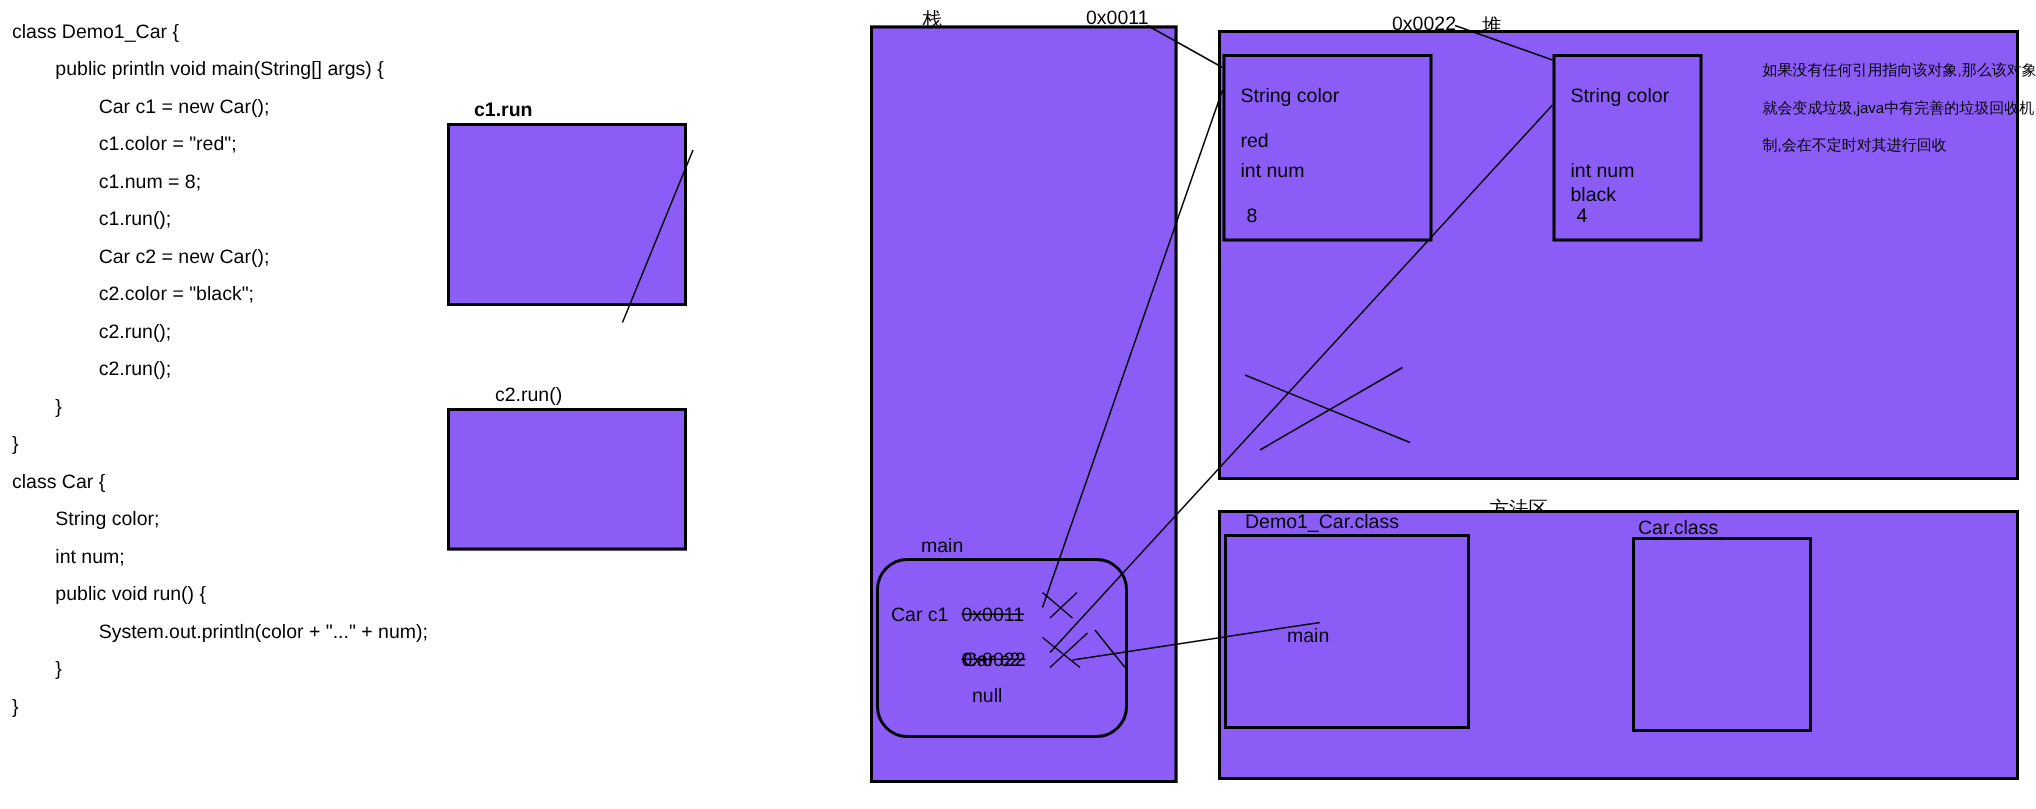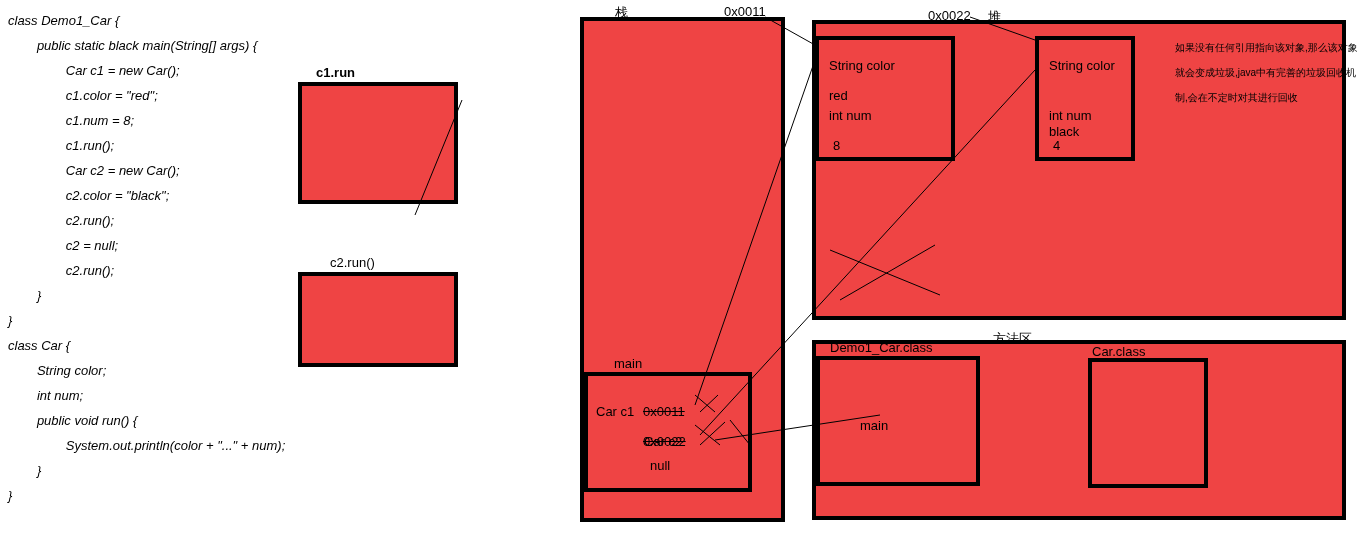--- a/index.html
+++ b/index.html
@@ -1,21 +1,21 @@
 <!DOCTYPE html>
 <html><head>
   <meta charset="utf-8">
   <style>
     * { box-sizing: border-box; margin: 0; padding: 0; }
     body { font-family: Arial, "Microsoft YaHei", sans-serif; font-size: 13px; color: #000; background: #fff; width: 1357px; height: 539px; position: relative; }
     
     .code-area { position: absolute; left: 8px; top: 8px; width: 440px; line-height: 25px; }
-    .code-line { white-space: pre; font-family: Arial, sans-serif; font-style: italic; }
+    .code-line { white-space: pre; font-family: Arial, sans-serif; }
     
-    .box { position: absolute; border: 4px solid #000000; background: #ef4444; }
+    .box { position: absolute; border: 2px solid #000000; background: #8b5cf6; }
     .box-label { position: absolute; font-size: 13px; }
     
     .c1run-label { left: 316px; top: 65px; font-weight: bold; }
     .c1run-box { left: 298px; top: 82px; width: 160px; height: 122px; }
     
     .c2run-label { left: 330px; top: 255px; }
     .c2run-box { left: 298px; top: 272px; width: 160px; height: 95px; }
     
     .stack-area-label { left: 615px; top: 4px; }
     .stack-box { left: 580px; top: 17px; width: 205px; height: 505px; }
@@ -34,21 +34,21 @@
     
     .obj2-box { left: 1035px; top: 36px; width: 100px; height: 125px; }
     .obj2-color { position: absolute; left: 10px; top: 18px; }
     .obj2-black { position: absolute; left: 10px; top: 48px; margin-top: 36px; }
     .obj2-intnum { position: absolute; left: 10px; top: 68px; }
     .obj2-4 { position: absolute; left: 14px; top: 98px; }
     
     .note-text { position: absolute; left: 1175px; top: 35px; width: 190px; line-height: 25px; font-size: 10px; }
     
     .main-label { left: 614px; top: 356px; }
-    .main-box { left: 584px; top: 372px; width: 168px; height: 120px; }
+    .main-box { left: 584px; top: 372px; width: 168px; height: 120px; border-radius: 21px; }
     .carc1 { position: absolute; left: 8px; top: 28px; }
     .addr1struck { position: absolute; left: 55px; top: 28px; text-decoration: line-through; }
     .carc2 { position: absolute; left: 8px; top: 58px; margin-left: 48px; }
     .addr2struck { position: absolute; left: 55px; top: 58px; text-decoration: line-through; }
     .nulltext { position: absolute; left: 62px; top: 82px; text-align: right; }
     
     .method-area-label { left: 993px; top: 330px; }
     .method-area-box { left: 812px; top: 340px; width: 534px; height: 180px; }
     
     .demo-class-label { left: 830px; top: 340px; text-align: right; }
@@ -58,29 +58,28 @@
     .car-class-label { left: 1092px; top: 344px; }
     .car-class-box { left: 1088px; top: 358px; width: 120px; height: 130px; }
     
     .svg-overlay { position: absolute; left: 0; top: 0; pointer-events: none; }
   </style>
 </head>
 <body>
 
 <div class="code-area">
   <div class="code-line">class Demo1_Car {</div>
-  <div class="code-line">        public static black main(String[] args) {</div>
+  <div class="code-line">        public println void main(String[] args) {</div>
   <div class="code-line">                Car c1 = new Car();</div>
   <div class="code-line">                c1.color = "red";</div>
   <div class="code-line">                c1.num = 8;</div>
   <div class="code-line">                c1.run();</div>
   <div class="code-line">                Car c2 = new Car();</div>
   <div class="code-line">                c2.color = "black";</div>
   <div class="code-line">                c2.run();</div>
-  <div class="code-line">                c2 = null;</div>
   <div class="code-line">                c2.run();</div>
   <div class="code-line">        }</div>
   <div class="code-line">}</div>
   <div class="code-line">class Car {</div>
   <div class="code-line">        String color;</div>
   <div class="code-line">        int num;</div>
   <div class="code-line">        public void run() {</div>
   <div class="code-line">                System.out.println(color + "..." + num);</div>
   <div class="code-line">        }</div>
   <div class="code-line">}</div>

